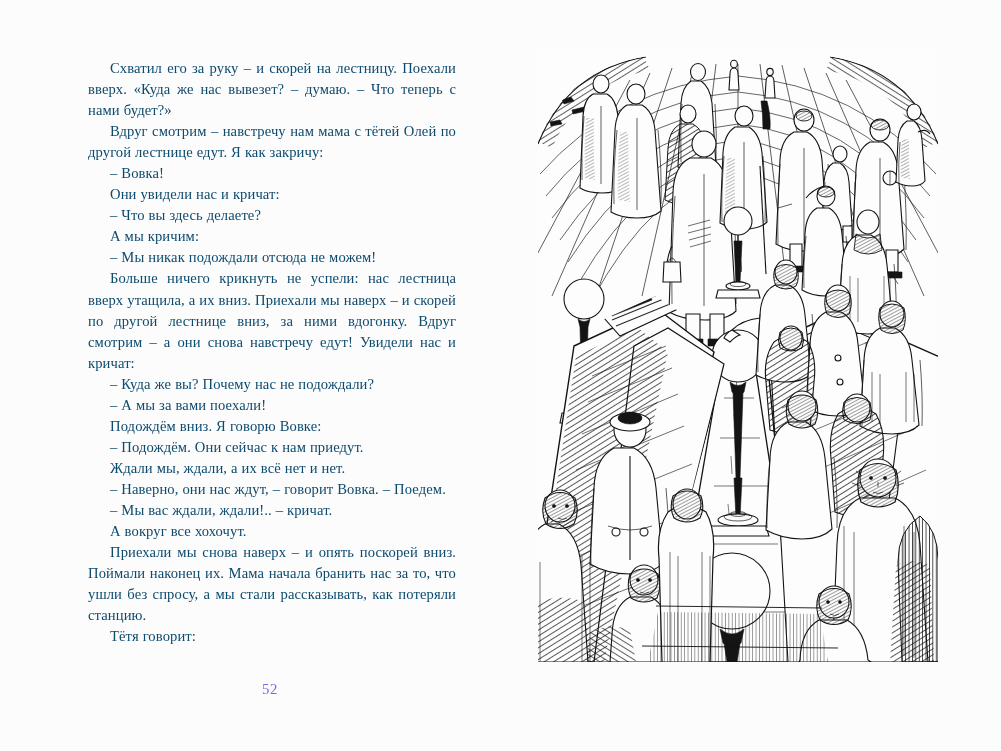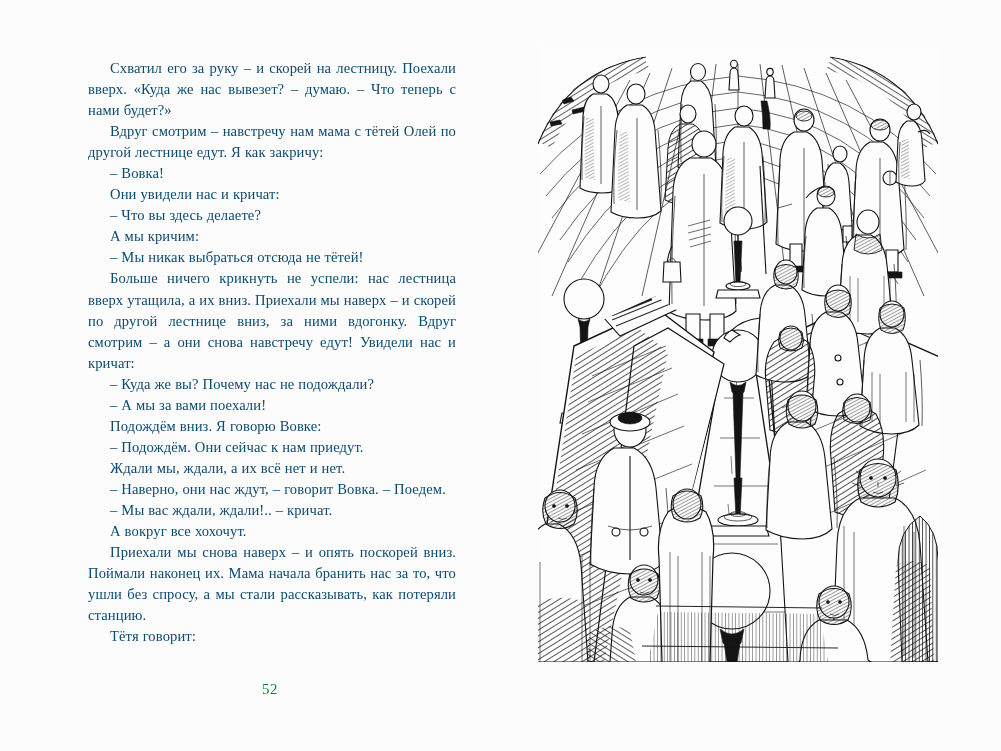--- a/index.html
+++ b/index.html
@@ -45,21 +45,21 @@
     text-align: left;
   }
 
   #page-number {
     position: absolute;
     left: 0;
     top: 681px;
     width: 540px;
     text-align: center;
     font-size: 14.8px;
-    color: #15803d;
+    color: #8b5cf6;
     letter-spacing: 0.6px;
   }
 
   
   #illustration {
     position: absolute;
     left: 538px;
     top: 46px;
     width: 400px;
     height: 616px;
@@ -80,21 +80,21 @@
 
 <div id="page">
 
   <div id="text-column">
     <p class="indent">Схватил его за руку – и скорей на лестницу. Поехали вверх. «Куда же нас вывезет? – думаю. – Что теперь с нами будет?»</p>
     <p class="indent">Вдруг смотрим – навстречу нам мама с тётей Олей по другой лестнице едут. Я как закричу:</p>
     <p class="dialogue">– Вовка!</p>
     <p class="indent">Они увидели нас и кричат:</p>
     <p class="dialogue">– Что вы здесь делаете?</p>
     <p class="indent">А мы кричим:</p>
-    <p class="dialogue">– Мы никак выбраться отсюда не тётей!</p>
+    <p class="dialogue">– Мы никак подождали отсюда не можем!</p>
     <p class="indent">Больше ничего крикнуть не успели: нас лестница вверх утащила, а их вниз. Приехали мы наверх – и скорей по другой лестнице вниз, за ними вдогонку. Вдруг смотрим – а они снова навстречу едут! Увидели нас и кричат:</p>
     <p class="dialogue">– Куда же вы? Почему нас не подождали?</p>
     <p class="dialogue">– А мы за вами поехали!</p>
     <p class="indent">Подождём вниз. Я говорю Вовке:</p>
     <p class="dialogue">– Подождём. Они сейчас к нам приедут.</p>
     <p class="indent">Ждали мы, ждали, а их всё нет и нет.</p>
     <p class="indent">– Наверно, они нас ждут, – говорит Вовка. – Поедем.</p>
     <p class="dialogue">– Мы вас ждали, ждали!.. – кричат.</p>
     <p class="indent">А вокруг все хохочут.</p>
     <p class="indent">Приехали мы снова наверх – и опять поскорей вниз. Поймали наконец их. Мама начала бранить нас за то, что ушли без спросу, а мы стали рассказывать, как потеряли станцию.</p>

